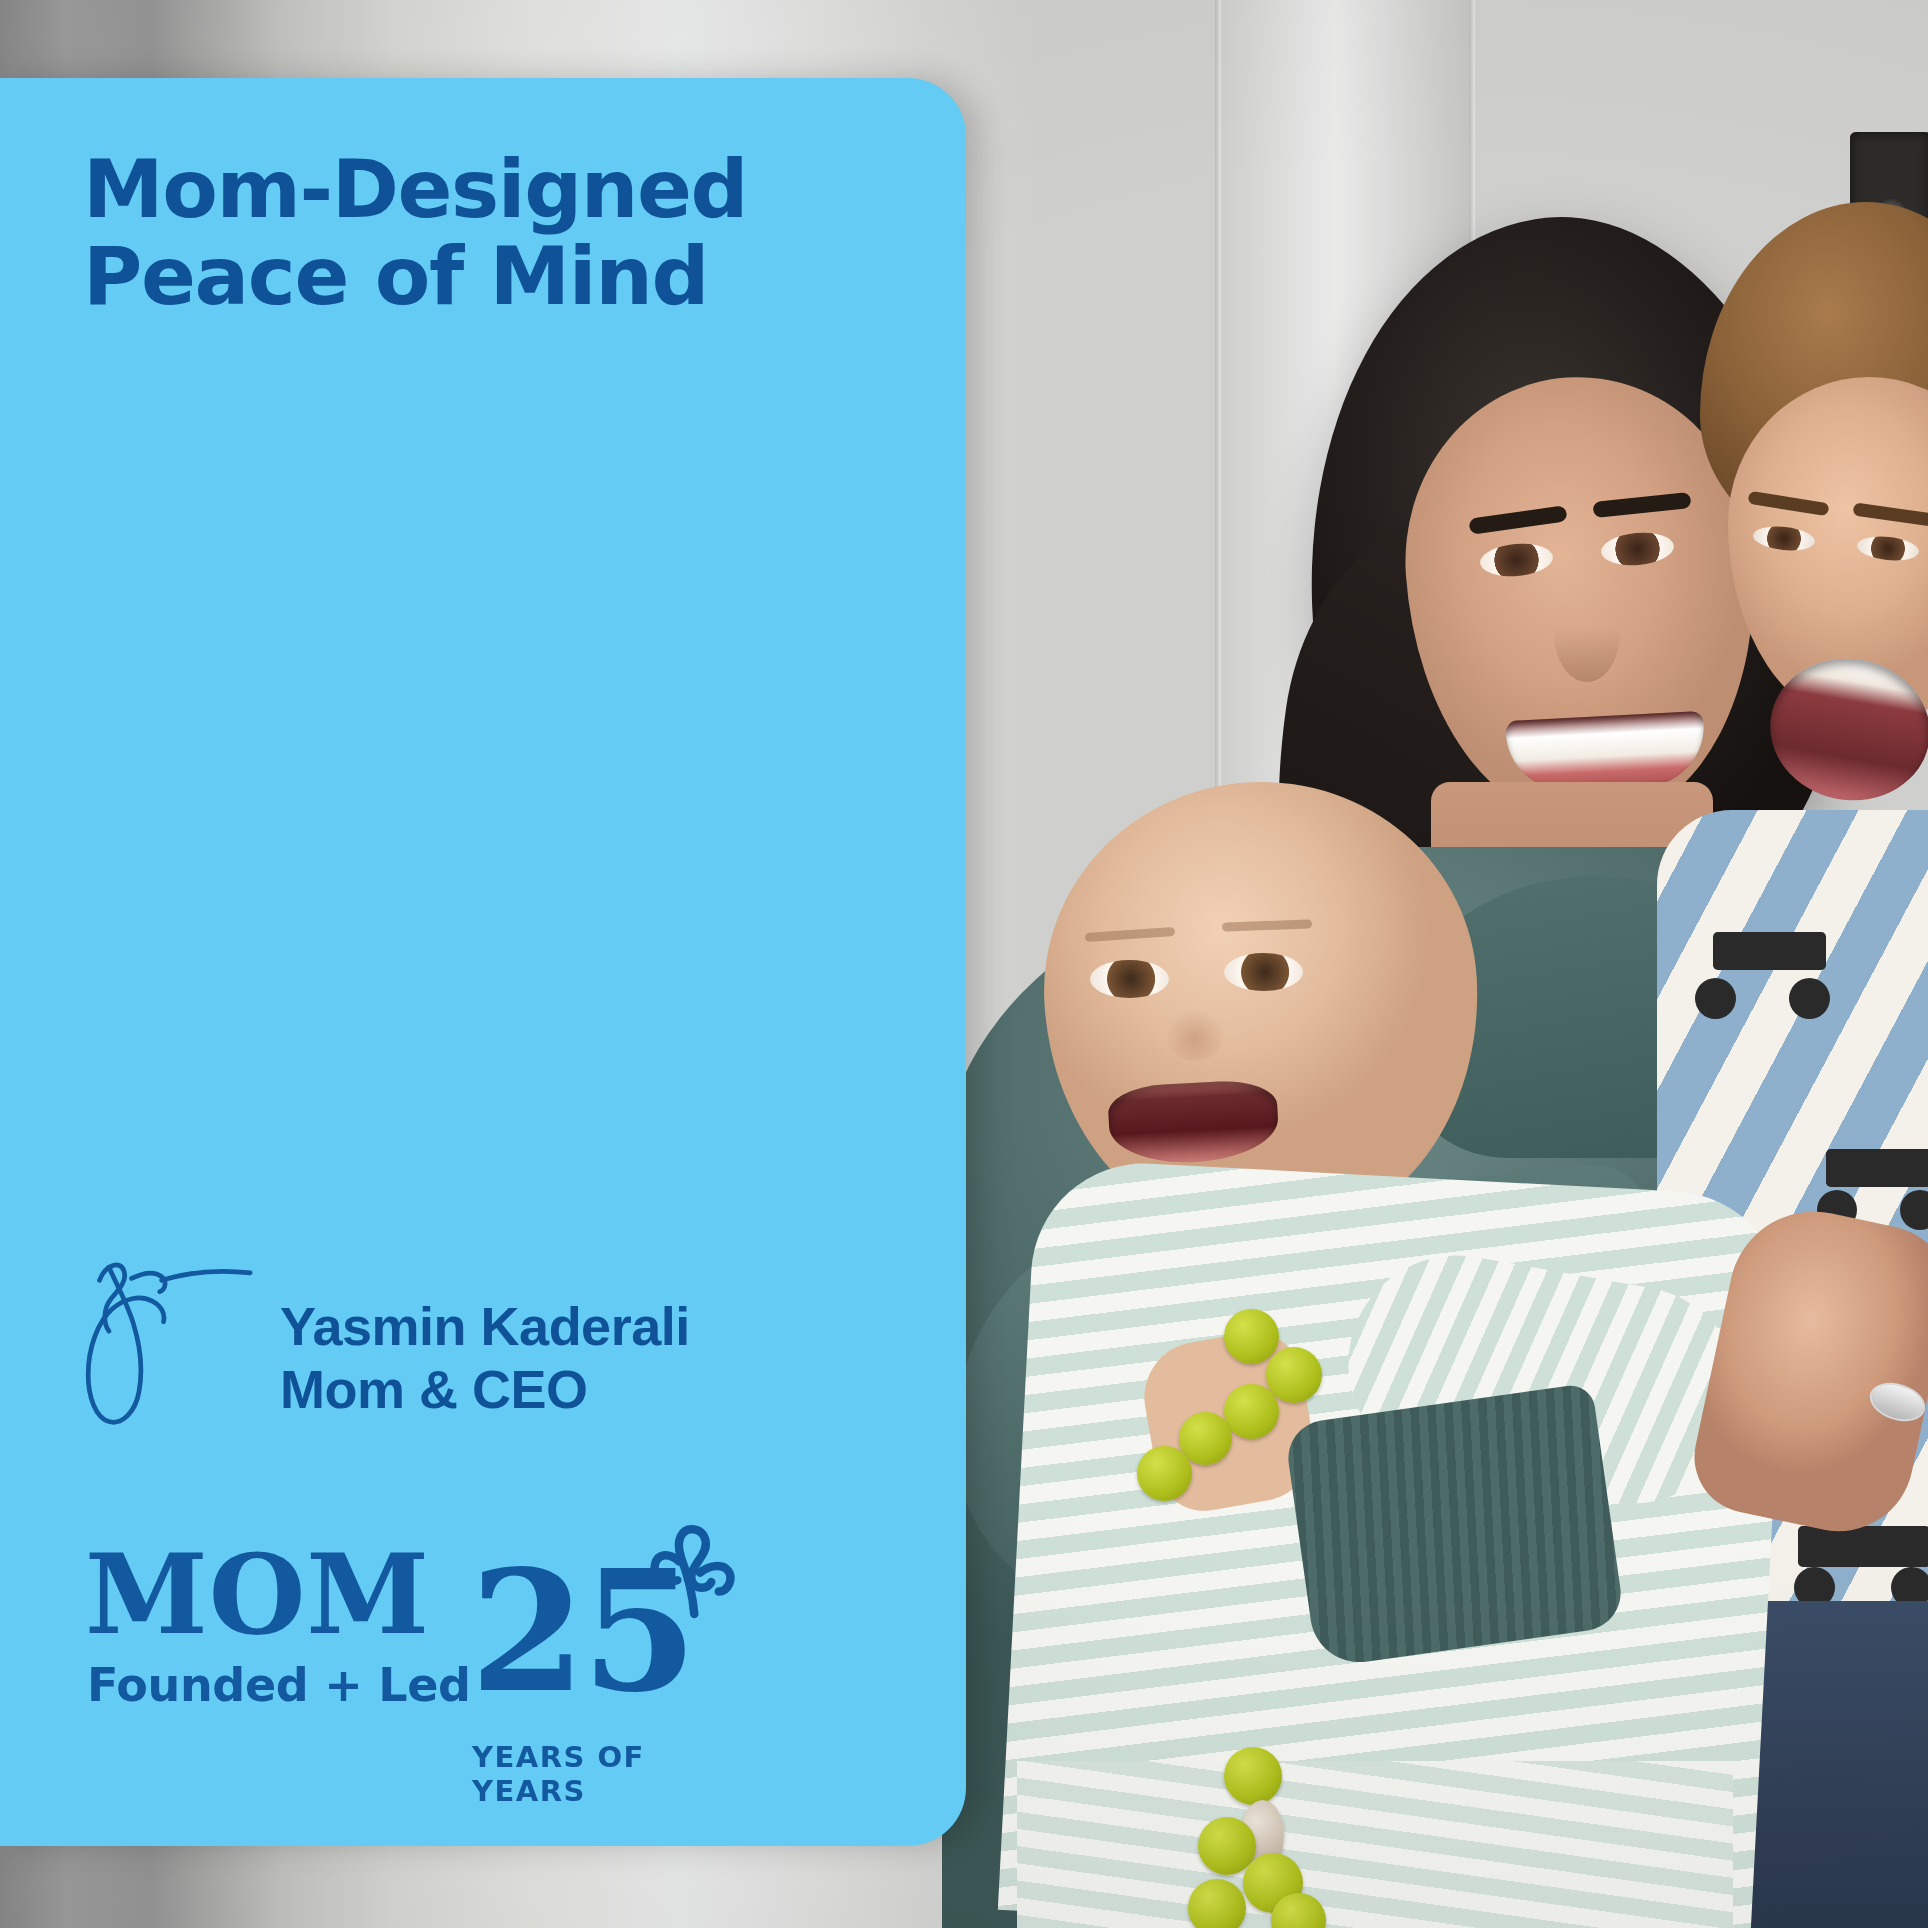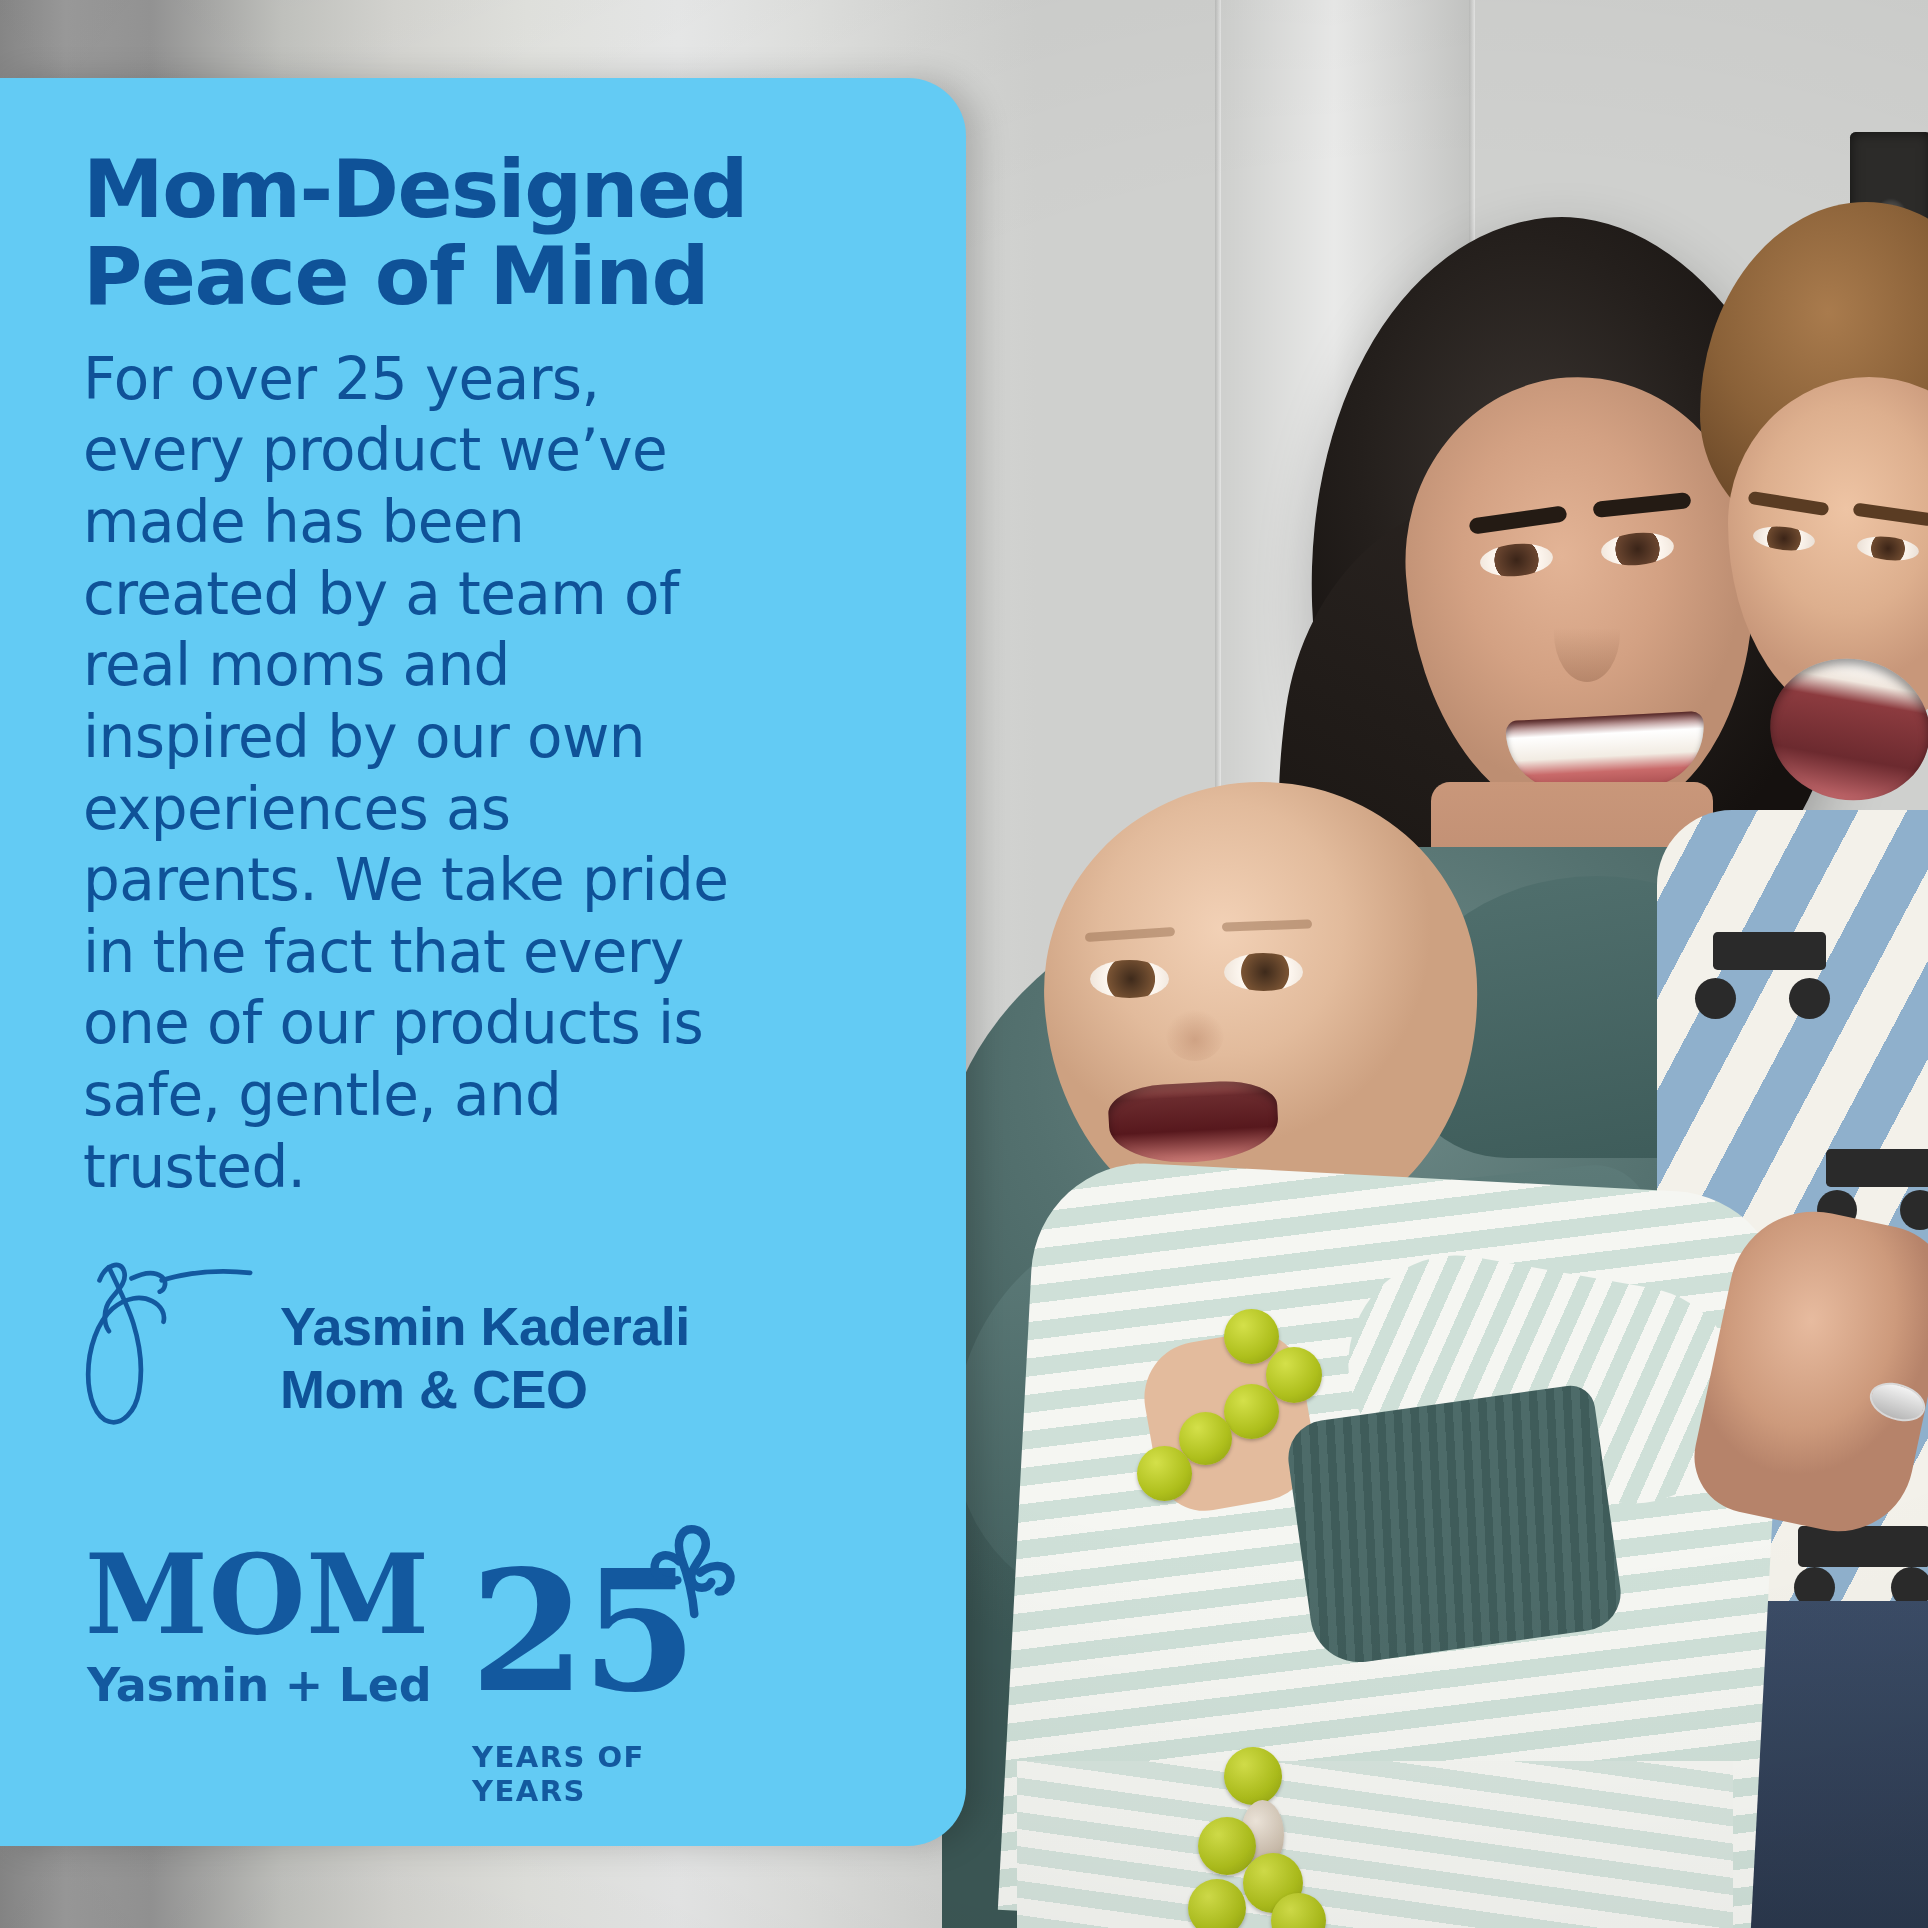--- a/index.html
+++ b/index.html
@@ -513,21 +513,20 @@
       <div class="bead" style="left:1271px; top:1893px; width:55px; height:55px;"></div>
     </div>
 
     <div class="photo-veil"></div>
   </div>
 
   <div class="card">
 
     <div class="card-inner">
       <h1 class="headline">Mom-Designed Peace of Mind</h1>
-      <p class="body-copy">For over 25 years, every product we’ve made has been created by a team of real moms and inspired by our own experiences as parents. We take pride in the fact that every one of our products is safe, gentle, and trusted.</p>
     </div>
 
     <div class="sig-block">
       <svg class="sig-svg" width="226" height="217" viewBox="0 0 240 230">
         <g fill="none" stroke="#13599f" stroke-width="5" stroke-linecap="round" stroke-linejoin="round">
           <path d="M26 32 C32 16, 48 10, 52 22 C56 34, 44 44, 38 52
                    C30 62, 30 78, 36 86"></path>
           <path d="M36 18 C46 40, 56 58, 62 78 C70 104, 72 128, 68 150
                    C64 172, 50 186, 36 182 C22 178, 14 156, 14 132
                    C14 104, 24 76, 40 62 C54 50, 70 48, 82 54
@@ -539,21 +538,21 @@
       <div class="attribution">
         <div>Yasmin Kaderali</div>
         <div>Mom &amp; CEO</div>
       </div>
     </div>
 
     <div class="logo-row">
 
       <div class="mom-logo">
         <p class="mom-word">MOM</p>
-        <p class="mom-sub">Yasmin + Led</p>
+        <p class="mom-sub">Founded + Led</p>
       </div>
 
       <div class="badge25">
         <p class="badge-num">25</p>
         <svg class="flourish" width="104" height="111" viewBox="0 0 110 118">
           <g fill="none" stroke="#13599f" stroke-width="9" stroke-linecap="round" stroke-linejoin="round">
             <path d="M50 100 C48 76, 42 56, 36 40 C30 22, 36 8, 50 10
                      C62 12, 66 26, 58 38 C50 50, 44 58, 48 66
                      C52 74, 64 74, 68 66"></path>
             <path d="M56 56 C66 48, 80 46, 86 54 C92 62, 86 76, 76 76"></path>

